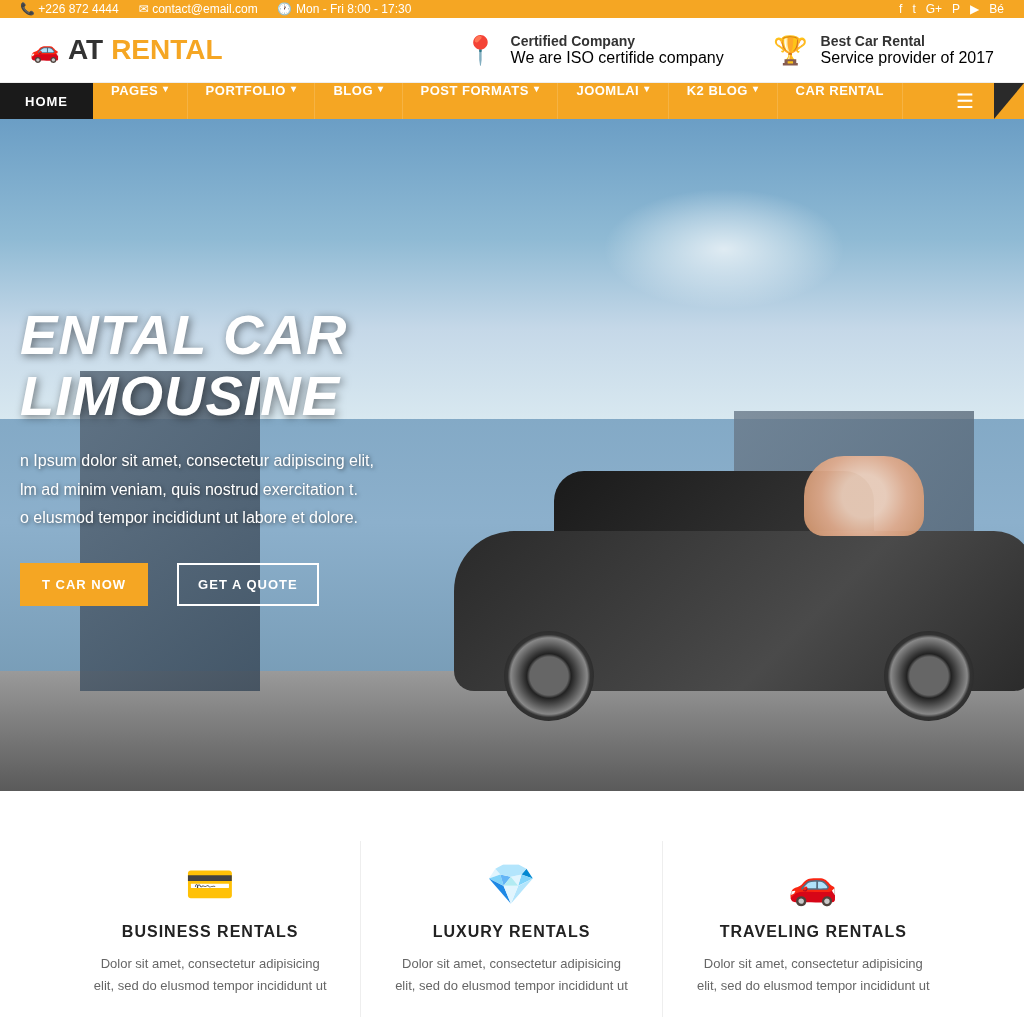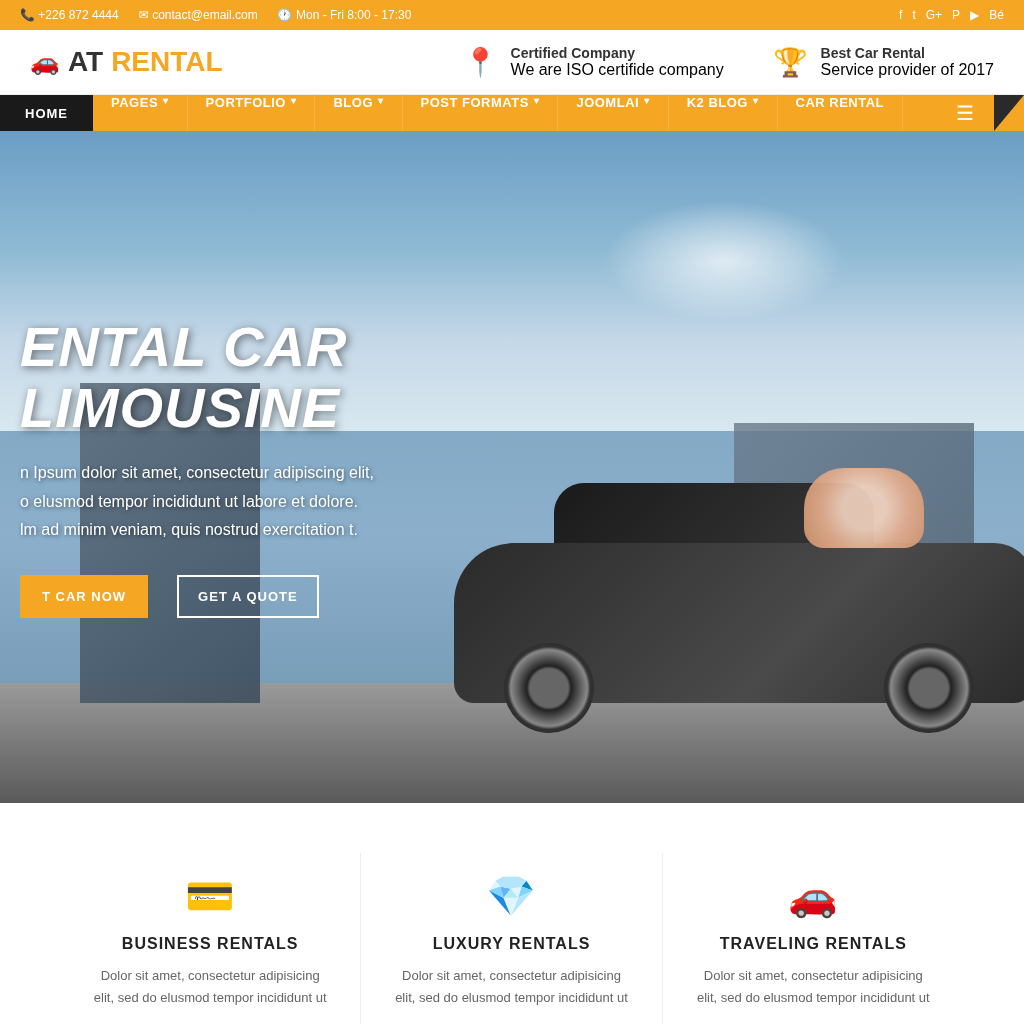--- a/index.html
+++ b/index.html
@@ -1,21 +1,21 @@
 <!DOCTYPE html>
 <html><head>
   <meta charset="utf-8">
   <style>
     * { margin: 0; padding: 0; box-sizing: border-box; }
     body { font-family: Arial, sans-serif; width: 1024px; overflow-x: hidden; background: #fff; }
 
     
     .top-bar {
       background: #f5a623;
-      height: 30px;
+      height: 18px;
       display: flex;
       align-items: center;
       justify-content: space-between;
       padding: 0 20px;
       font-size: 12px;
       color: #fff;
     }
     .top-bar-left { display: flex; gap: 20px; align-items: center; }
     .top-bar-right { display: flex; gap: 10px; align-items: center; }
     .top-bar a { color: #fff; text-decoration: none; font-size: 12px; }
@@ -387,22 +387,22 @@
     <div class="car-body"></div>
     <div class="car-wheel-front"></div>
     <div class="car-wheel-back"></div>
     <div class="car-flowers"></div>
   </div>
 
   <div class="hero-content">
     <h1 class="hero-title">ENTAL CAR LIMOUSINE</h1>
     <div class="hero-subtitle">
       <div>n Ipsum dolor sit amet, consectetur adipiscing elit,</div>
+      <div>lm ad minim veniam, quis nostrud exercitation t.</div>
       <div>o elusmod tempor incididunt ut labore et dolore.</div>
-      <div>lm ad minim veniam, quis nostrud exercitation t.</div>
     </div>
     <div class="hero-buttons">
       <button class="btn-rent">T CAR NOW</button>
       <button class="btn-quote">GET A QUOTE</button>
     </div>
   </div>
 </div>
 
 <div class="features-section">
   <div class="feature-card">

